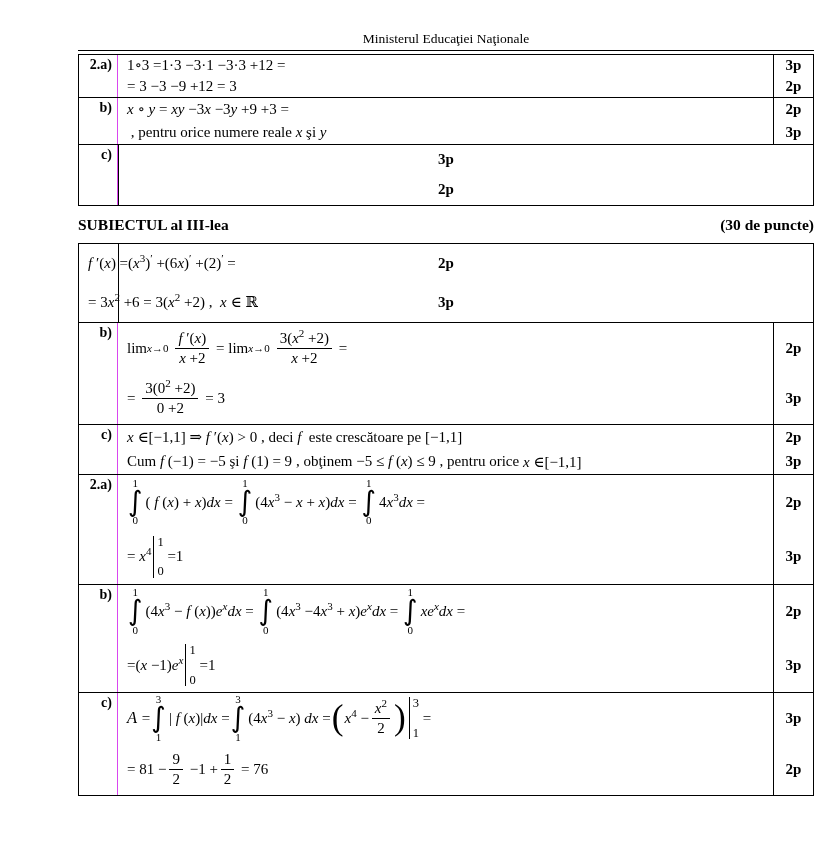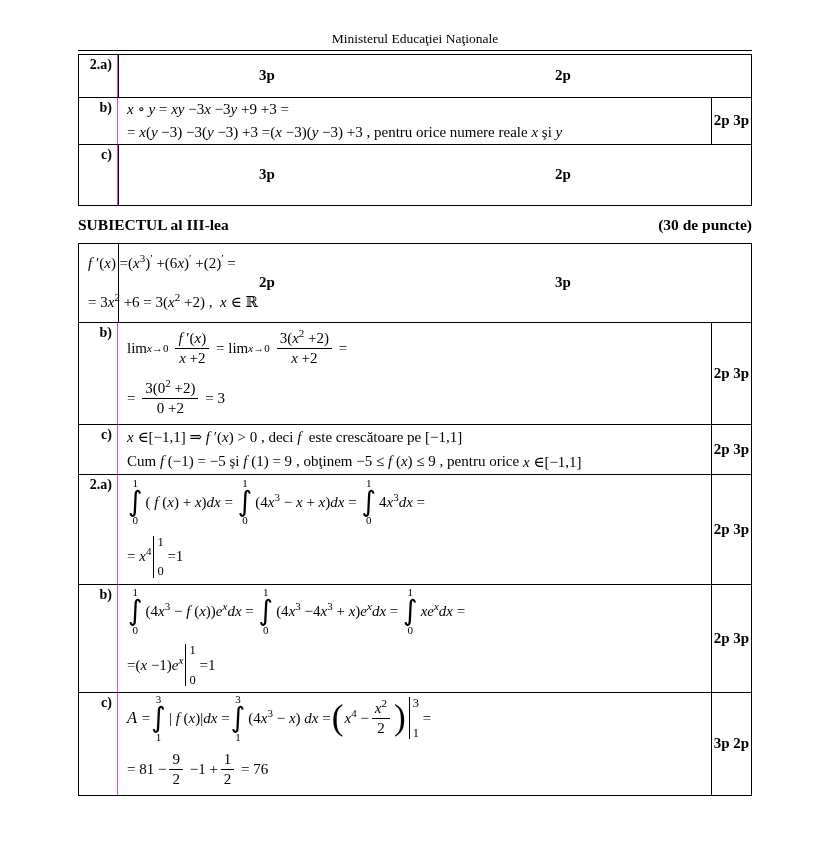--- a/index.html
+++ b/index.html
@@ -1,30 +1,30 @@
 <!DOCTYPE html>
 <html><head>
 <meta charset="utf-8">
 <style>
   html,body{margin:0;padding:0;}
   body{
     width:820px;height:850px;background:#ffffff;color:#000;
     font-family:"Liberation Serif","DejaVu Serif","DejaVu Sans",serif;
     position:relative;overflow:hidden;
   }
-  .page{position:absolute;left:78px;top:31px;width:674px;}
+  .page{position:absolute;left:78px;top:31px;width:736px;}
   .hdr{text-align:center;font-size:13.5px;line-height:1.18;}
   .sep{border-top:1px solid #000;margin:3px 0 3px 0;height:0;}
   .tbl{border:1px solid #000;border-collapse:collapse;}
   .row{display:grid;grid-template-columns:39px 1fr 40px;border-top:1px solid #000;box-sizing:border-box;}
   .row:first-child{border-top:none;}
   .lbl{border-right:1px solid #d946ef;font-weight:bold;font-size:14px;text-align:right;padding:2px 5px 0 2px;box-sizing:border-box;}
   .content{padding:0 4px 0 9px;display:flex;flex-direction:column;min-width:0;}
   .line{flex:1;display:flex;align-items:center;font-size:15px;white-space:nowrap;}
-  .pts{border-left:1px solid #000;display:flex;flex-direction:row;font-weight:bold;font-size:15px;}
+  .pts{border-left:1px solid #000;display:flex;flex-direction:column;font-weight:bold;font-size:15px;}
   .pt{flex:1;display:flex;align-items:center;justify-content:center;}
   .heading{display:flex;justify-content:space-between;font-weight:bold;font-size:15.5px;margin:10px 0 9px 0;}
   
   .math i,.limsub i,.num i,.den i{font-style:italic;}
   .math sup,.math sub{font-size:11px;}
   .math sup{vertical-align:super;line-height:0;}
   .mtext{white-space:pre;}
   .math{white-space:pre;}
   .frac{display:inline-flex;flex-direction:column;text-align:center;vertical-align:middle;margin:0 3px;line-height:1.25;}
   .frac .num{border-bottom:1px solid #000;padding:0 3px;display:block;}
@@ -46,34 +46,41 @@
 
   <div class="hdr">
     <div>Ministerul Educaţiei Naţionale</div>
   </div>
   <div class="sep"></div>
 
   <div class="tbl">
 
     <div class="row" style="min-height:42px">
       <div class="lbl">2.a)</div>
+      <div class="content">
+        <div class="line">
+            <span class="math">1∘3 =1·3 −3·1 −3·3 +12 =</span>
+          </div>
+        <div class="line">
+            <span class="math">= 3 −3 −9 +12 = 3</span>
+          </div>
+      </div>
       <div class="pts">
         <div class="pt">3p</div>
         <div class="pt">2p</div>
       </div>
     </div>
 
     <div class="row" style="min-height:47px">
       <div class="lbl">b)</div>
       <div class="content">
         <div class="line">
             <span class="math"><i>x</i> ∘ <i>y</i> = <i>xy</i> −3<i>x</i> −3<i>y</i> +9 +3 =</span>
           </div>
         <div class="line">
-            <span class="math">= <i>x</i>(<i>y</i> −3) −3(<i>y</i> −3) +3 =(<i>x</i> −3)(<i>y</i> −3) +3</span>
             <span class="mtext"> , pentru orice numere reale </span>
             <span class="math"><i>x</i></span>
             <span class="mtext"> şi </span>
             <span class="math"><i>y</i></span>
           </div>
       </div>
       <div class="pts">
         <div class="pt">2p</div>
         <div class="pt">3p</div>
       </div>

